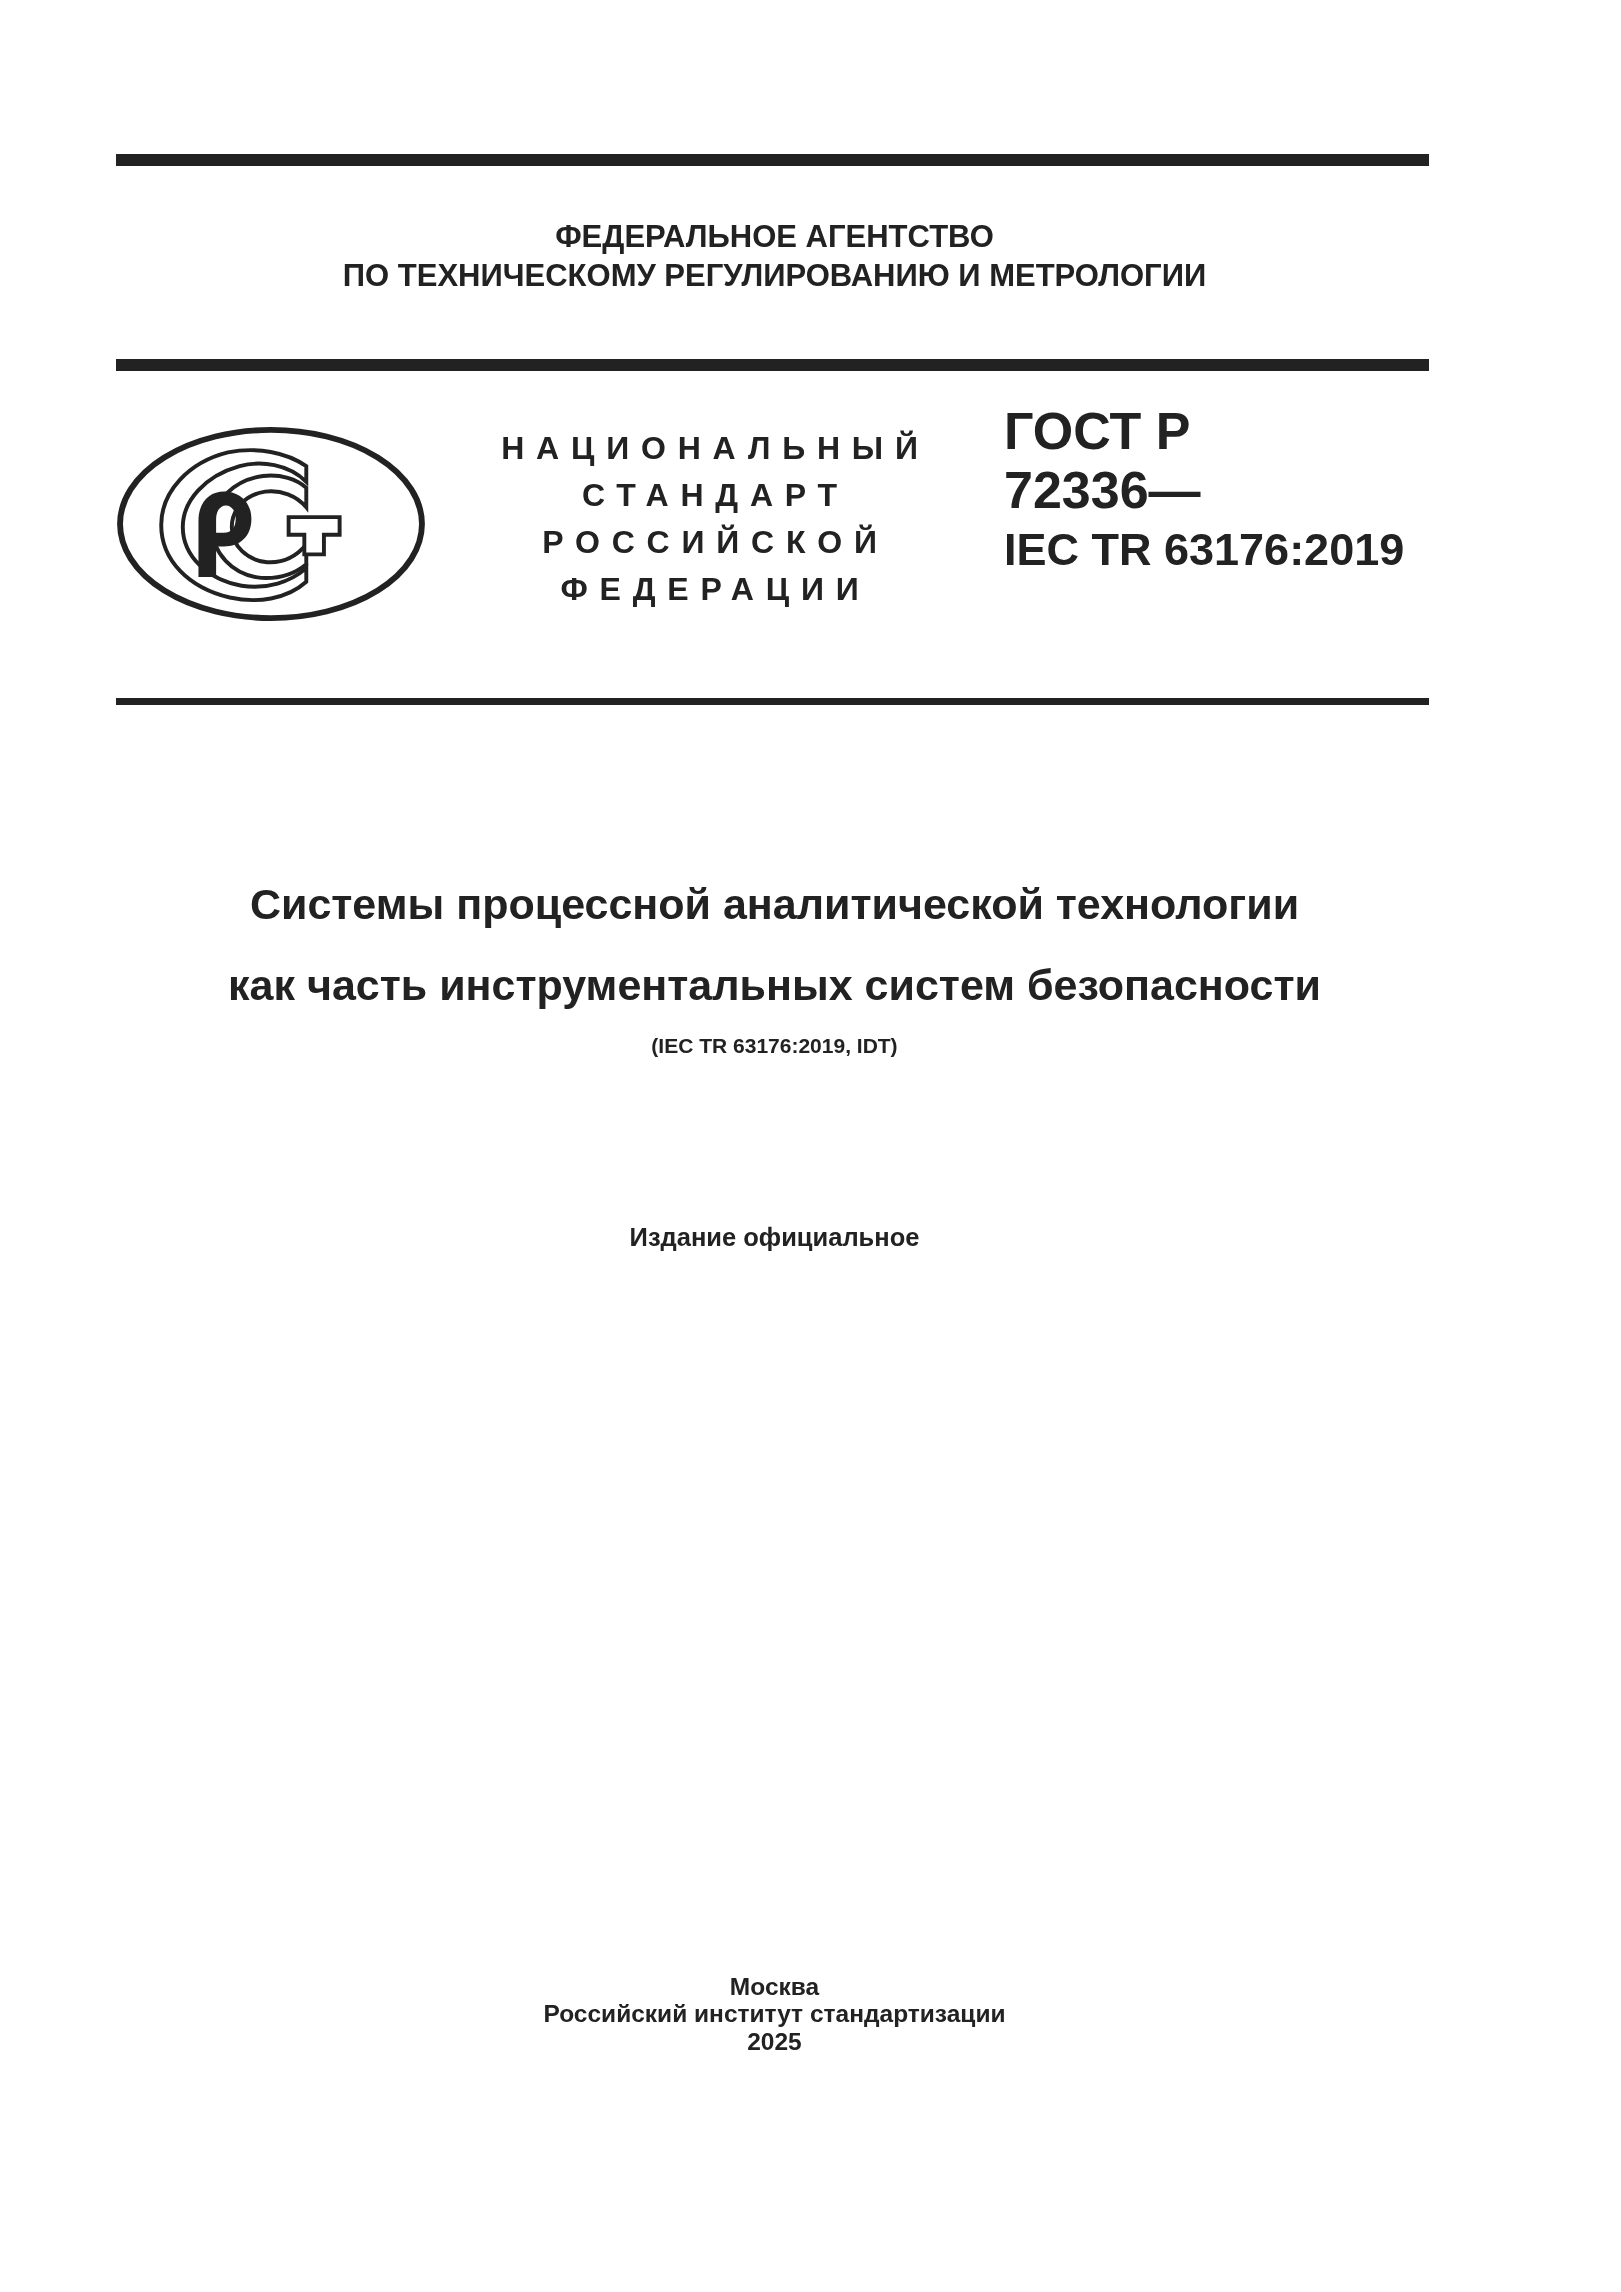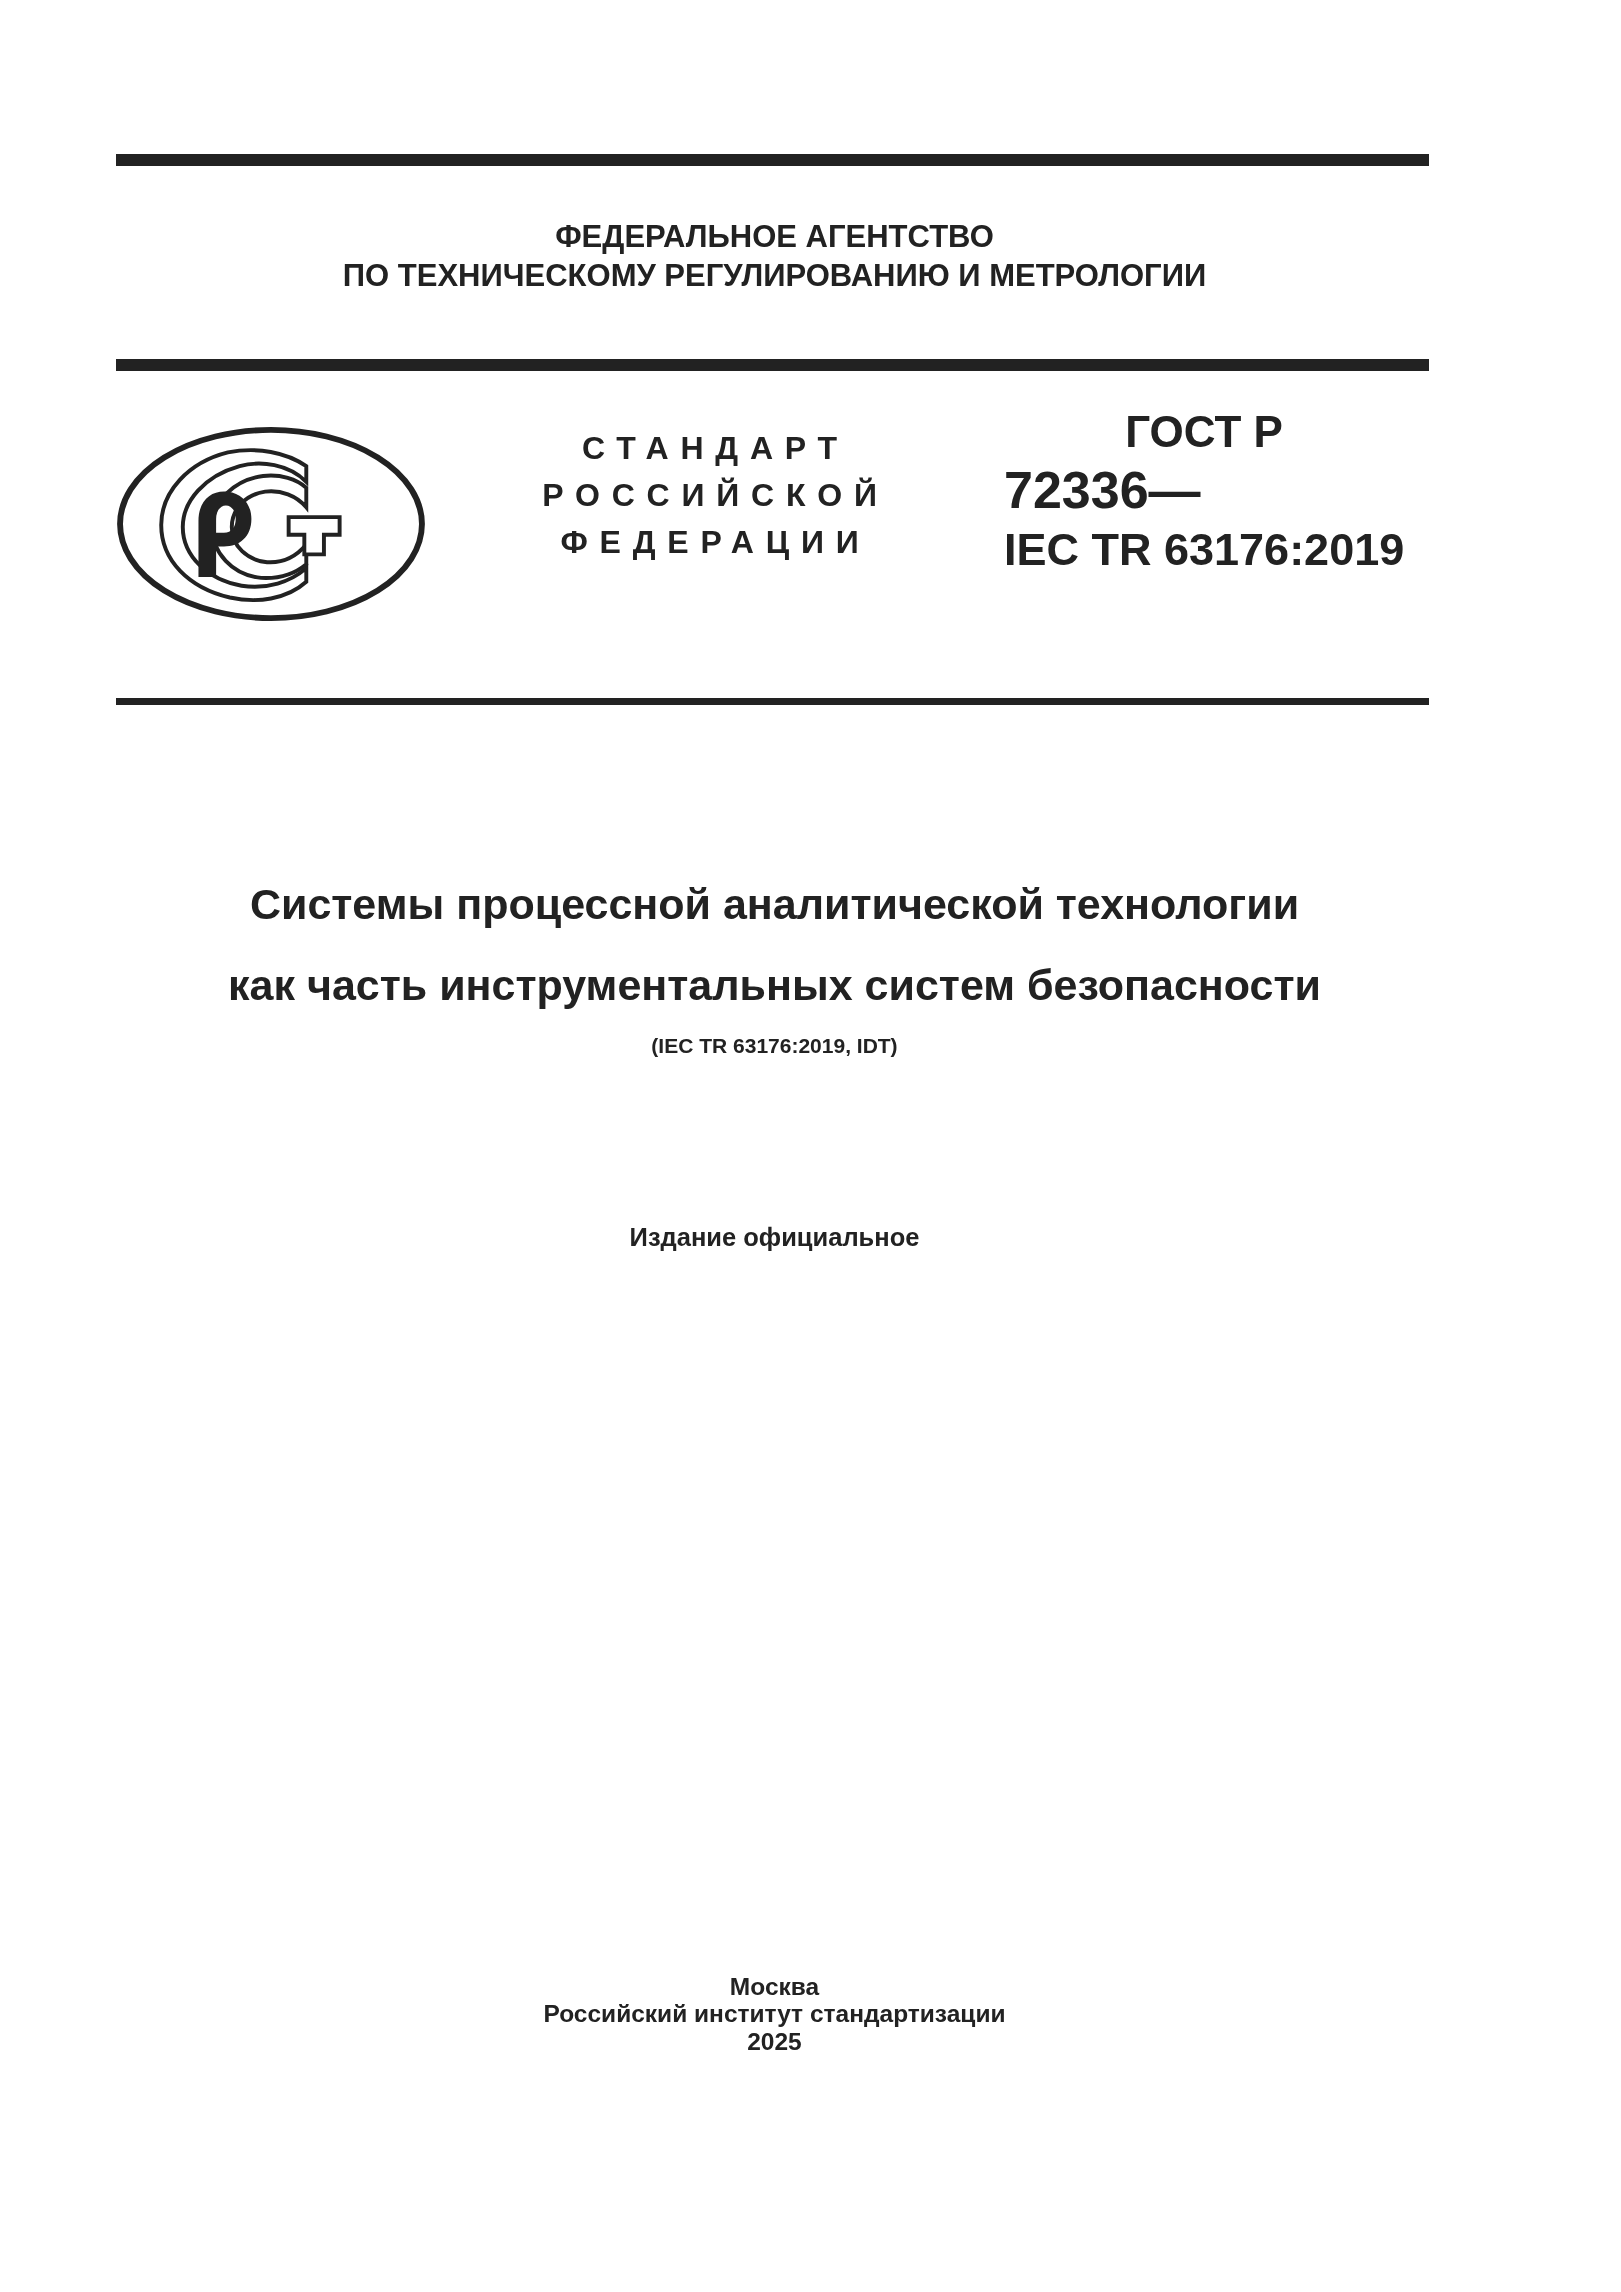--- a/index.html
+++ b/index.html
@@ -10,21 +10,21 @@
     .rule-2 { top: 359px; height: 11.8px; }
     .rule-3 { top: 698px; height: 6.9px; }
     .center-line { position: absolute; left: 0; width: 1549px; text-align: center; font-weight: bold; white-space: nowrap; }
     .agency { font-size: 31px; line-height: 23.5px; }
     .agency-1 { top: 225px; }
     .agency-2 { top: 264px; }
     .logo { position: absolute; left: 114px; top: 425px; width: 314px; height: 198px; }
     .natstd { position: absolute; left: 490px; top: 425px; width: 451px; text-align: center; font-weight: bold; }
     .natstd div { font-size: 32px; line-height: 47px; letter-spacing: 11.8px; height: 47px; white-space: nowrap; }
     .gost { position: absolute; left: 1004px; top: 402px; font-weight: bold; white-space: nowrap; }
-    .gost .g1 { font-size: 44px; line-height: 59px; height: 59px; text-align: center; }
+    .gost .g1 { font-size: 52px; line-height: 59px; height: 59px; }
     .gost .g2 { font-size: 52px; line-height: 59px; height: 59px; }
     .gost .g3 { font-size: 47px; line-height: 59px; height: 59px; }
     .gost .g4 { font-size: 45px; line-height: 59px; height: 59px; }
     .title { font-size: 43px; line-height: 57px; }
     .title-1 { top: 876px; }
     .title-2 { top: 933px; margin-top: 24px; }
     .subtitle { top: 1030px; font-size: 21px; line-height: 31px; }
     .edition { top: 1223px; font-size: 25.5px; line-height: 29px; }
     .pub { font-size: 24.5px; line-height: 27.4px; }
     .pub-1 { top: 1973px; }
@@ -51,20 +51,21 @@
 
       <path d="M 196 64 L 196 84 C 186 72 170 66 154 68 C 134 71 120 86 120 104 C 120 124 136 138 156 140 C 172 141 186 134 196 122 L 196 142 C 184 152 168 157 150 156 C 120 153 100 130 100 104 C 100 78 122 56 152 52 C 170 50 186 55 196 64 Z" fill="#ffffff" stroke="#222222" stroke-width="4"></path>
 
       <path d="M 86 155 L 86 98 C 86 76 100 66 116 68 C 132 70 140 82 140 96 C 140 114 128 124 112 124 L 104 124 L 104 155 Z M 104 110 L 112 110 C 120 110 124 104 124 96 C 124 88 120 82 114 82 C 108 82 104 88 104 96 Z" fill="#222222"></path>
 
       <path d="M 178 94 L 230 94 L 230 112 L 214 112 L 214 132 L 194 132 L 194 112 L 178 112 Z" fill="#ffffff" stroke="#222222" stroke-width="4"></path>
     </svg>
   </div>
 
   <div class="natstd">
+    <div>НАЦИОНАЛЬНЫЙ</div>
     <div>СТАНДАРТ</div>
     <div>РОССИЙСКОЙ</div>
     <div>ФЕДЕРАЦИИ</div>
   </div>
 
   <div class="gost">
     <div class="g1">ГОСТ Р</div>
     <div class="g2">72336—</div>
     <div class="g4">IEC TR 63176:2019</div>
   </div>

